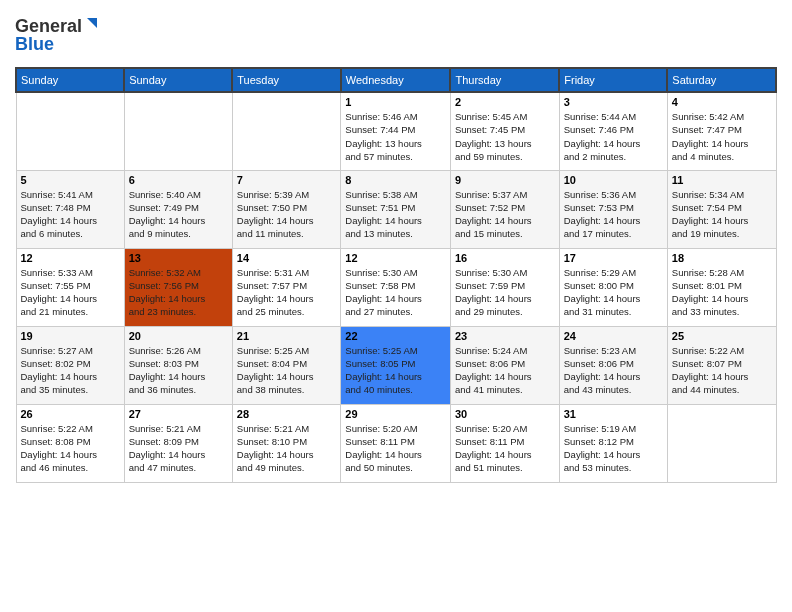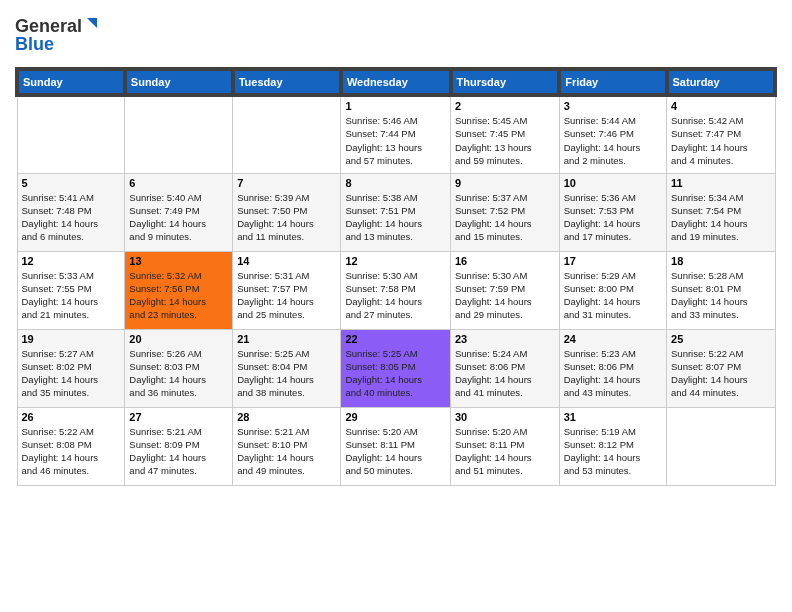--- a/index.html
+++ b/index.html
@@ -41,22 +41,22 @@
       width: 100%;
       border-collapse: collapse;
       font-size: 10px;
     }
     .calendar-table th {
       background: #1565c0;
       color: white;
       padding: 5px 4px;
       text-align: left;
       font-size: 11px;
-      font-weight: bold;
-      border: 4px solid #404040;
+      font-weight: normal;
+      border: 2px solid #404040;
     }
     .calendar-table td {
       vertical-align: top;
       padding: 3px 4px;
       border: 1px solid #ccc;
       width: 113px;
       height: 78px;
       background: #fff;
     }
     .calendar-table tr:nth-child(even) td {
@@ -163,21 +163,21 @@
           <td style="background: rgb(245, 245, 245);">
             <span class="day-number">11</span>
             <div class="day-info">Sunrise: 5:34 AM<br>Sunset: 7:54 PM<br>Daylight: 14 hours<br>and 19 minutes.</div>
           </td>
         </tr>
         <tr>
           <td style="background: rgb(255, 255, 255);">
             <span class="day-number">12</span>
             <div class="day-info">Sunrise: 5:33 AM<br>Sunset: 7:55 PM<br>Daylight: 14 hours<br>and 21 minutes.</div>
           </td>
-          <td style="background: #f97316;">
+          <td style="background: #c2410c;">
             <span class="day-number">13</span>
             <div class="day-info">Sunrise: 5:32 AM<br>Sunset: 7:56 PM<br>Daylight: 14 hours<br>and 23 minutes.</div>
           </td>
           <td style="background: rgb(255, 255, 255);">
             <span class="day-number">14</span>
             <div class="day-info">Sunrise: 5:31 AM<br>Sunset: 7:57 PM<br>Daylight: 14 hours<br>and 25 minutes.</div>
           </td>
           <td style="background: rgb(255, 255, 255);">
             <span class="day-number">12</span>
             <div class="day-info">Sunrise: 5:30 AM<br>Sunset: 7:58 PM<br>Daylight: 14 hours<br>and 27 minutes.</div>
@@ -201,21 +201,21 @@
             <div class="day-info">Sunrise: 5:27 AM<br>Sunset: 8:02 PM<br>Daylight: 14 hours<br>and 35 minutes.</div>
           </td>
           <td style="background: rgb(245, 245, 245); margin-left: 44px;">
             <span class="day-number">20</span>
             <div class="day-info">Sunrise: 5:26 AM<br>Sunset: 8:03 PM<br>Daylight: 14 hours<br>and 36 minutes.</div>
           </td>
           <td style="background: rgb(245, 245, 245);">
             <span class="day-number">21</span>
             <div class="day-info">Sunrise: 5:25 AM<br>Sunset: 8:04 PM<br>Daylight: 14 hours<br>and 38 minutes.</div>
           </td>
-          <td style="background: #8b5cf6;">
+          <td style="background: #3b82f6;">
             <span class="day-number">22</span>
             <div class="day-info">Sunrise: 5:25 AM<br>Sunset: 8:05 PM<br>Daylight: 14 hours<br>and 40 minutes.</div>
           </td>
           <td style="background: rgb(245, 245, 245);">
             <span class="day-number">23</span>
             <div class="day-info">Sunrise: 5:24 AM<br>Sunset: 8:06 PM<br>Daylight: 14 hours<br>and 41 minutes.</div>
           </td>
           <td style="background: rgb(245, 245, 245);">
             <span class="day-number">24</span>
             <div class="day-info">Sunrise: 5:23 AM<br>Sunset: 8:06 PM<br>Daylight: 14 hours<br>and 43 minutes.</div>

